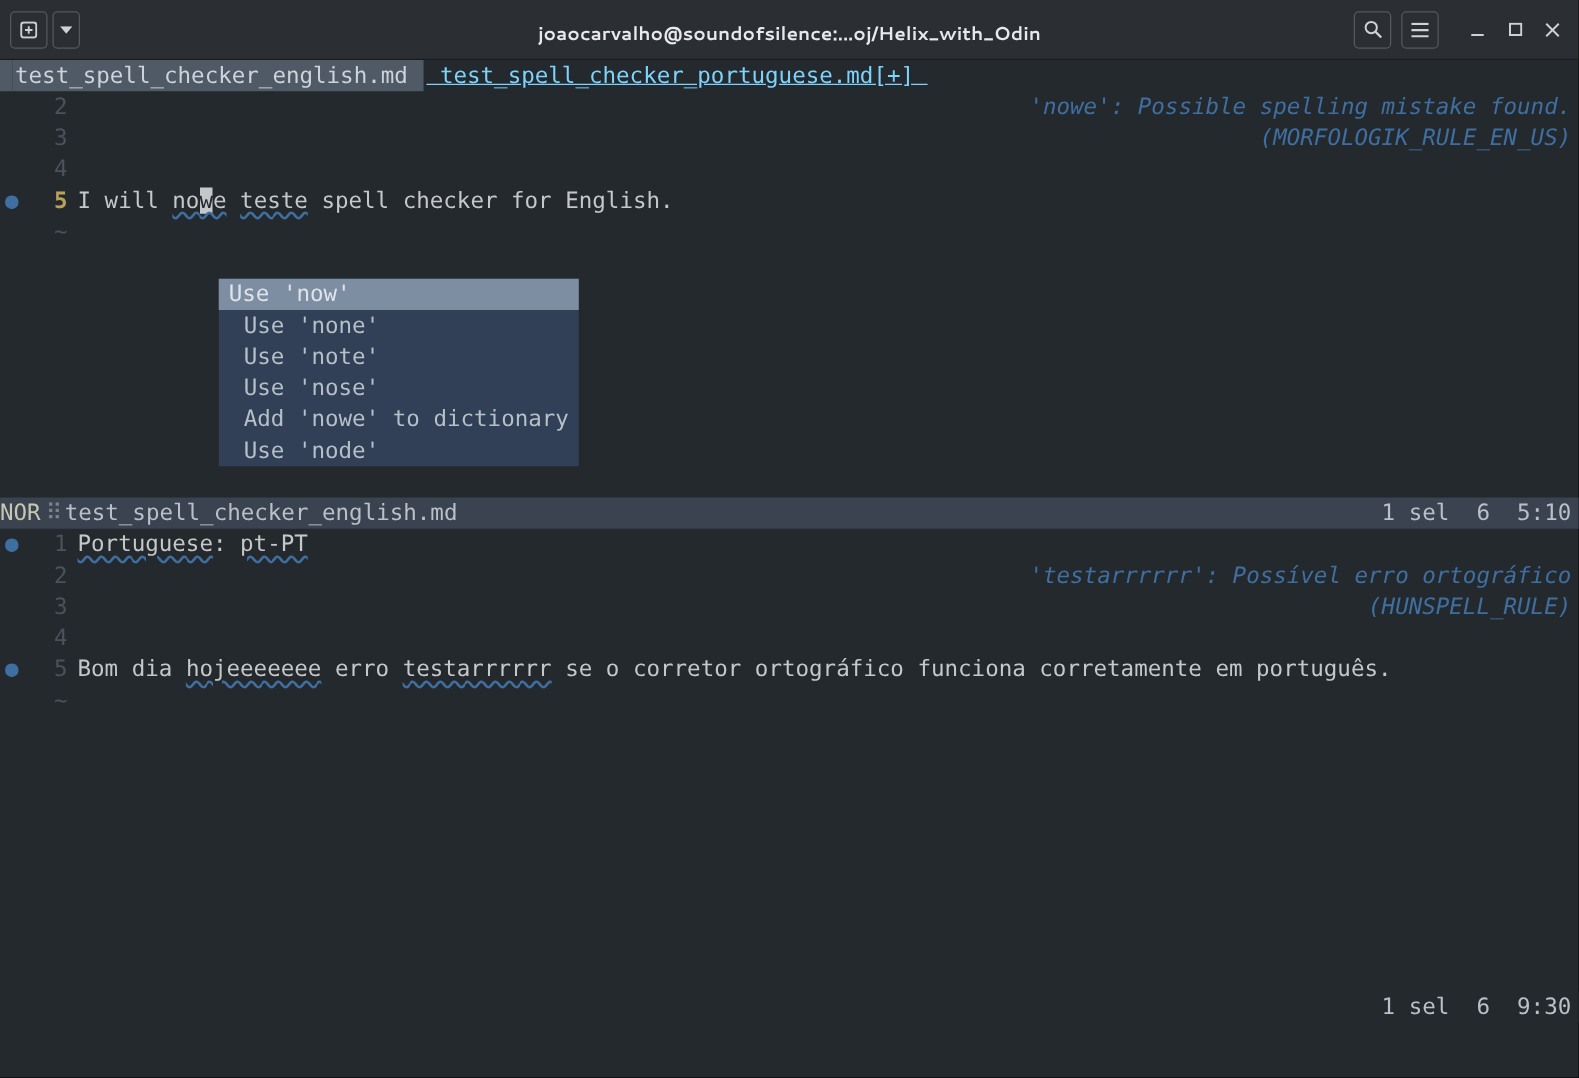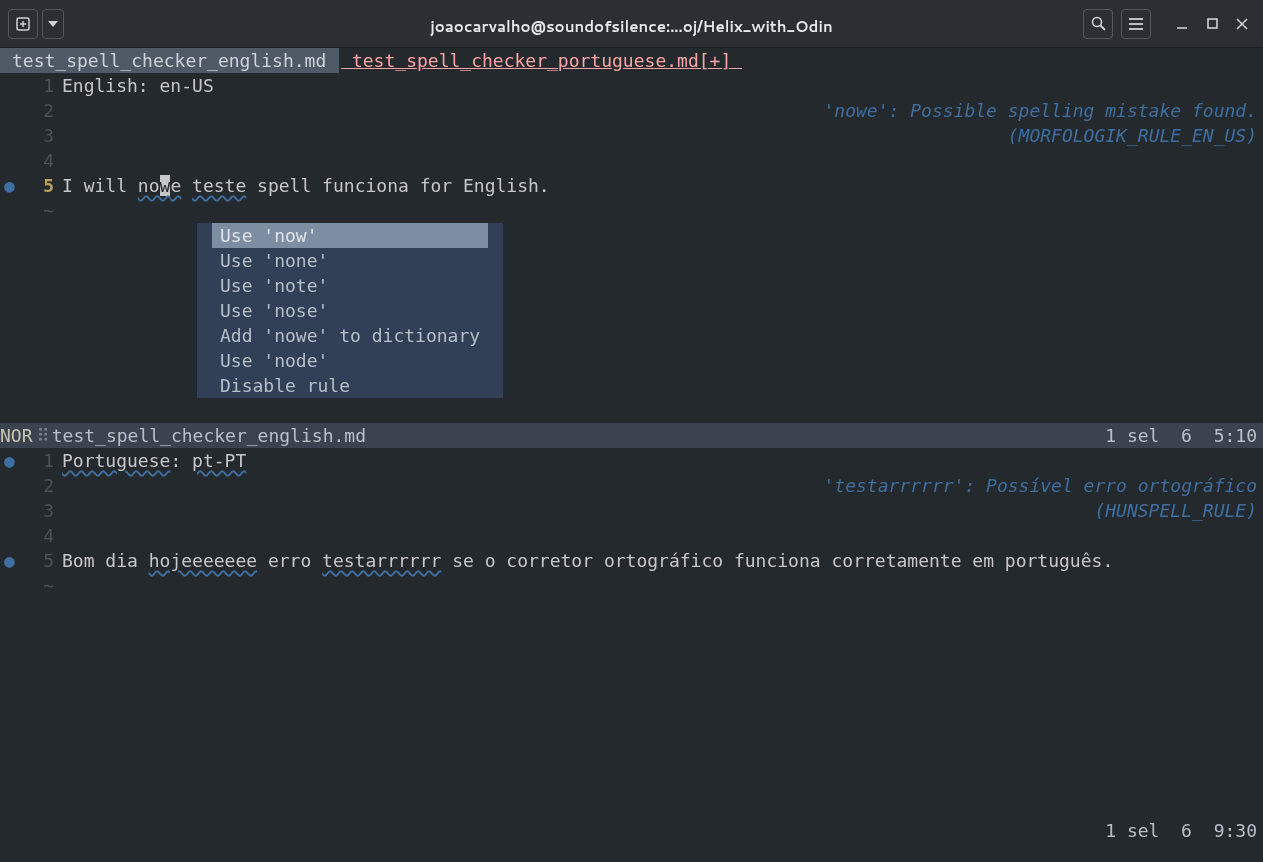--- a/index.html
+++ b/index.html
@@ -23,40 +23,40 @@
     font-family: "Cantarell", "DejaVu Sans", sans-serif; font-size: 15px; font-weight: 700; color: #e8e9ea; pointer-events: none;
   }
   .titlebar .right-group { margin-left: auto; display: flex; align-items: center; gap: 4px; }
   .win-btn { width: 26px; height: 30px; display:flex; align-items:center; justify-content:center; color:#cfd2d4; font-size:14px; }
 
   .term { background: #24292e; height: calc(862px - 48px); position: relative; }
 
   .tabbar { height: 25px; display: flex; align-items: center; }
   .tab { padding: 0 2px; white-space: pre; }
   .tab.active { background: #505a66; color: #cdd3da; }
-  .tab.inactive { background: #24292e; color: #fca5a5; text-decoration: underline; }
+  .tab.inactive { background: #24292e; color: #7dd3fc; text-decoration: underline; }
   .tabbar .lead { width: 10px; background:#505a66; height:25px; }
 
   .pane { position: relative; }
   .gutter { display:inline-block; width: 62px; text-align: right; padding-right: 8px; color: #4a525c; vertical-align: top; }
   .gutter.active { color: #b9a15a; font-weight: 700; }
   .marker { position:absolute; left:4px; color:#3f6fa0; }
   .codeline { white-space: pre; }
   .row { position: relative; height: 25px; }
 
   .diag { position:absolute; right:6px; color:#3f6fa0; text-align:right; direction:rtl; unicode-bidi: plaintext; white-space: pre; font-style: italic; }
 
   .err { text-decoration: underline wavy #3f6fa0; text-decoration-thickness: 1.5px; text-underline-offset: 3px; }
   .cursor { background: #c6c7c9; color: #24292e; }
 
   .popup {
-    position: absolute; left: 197px; top: 150px; background: #314057; color: #b7bfc8;
-    z-index: 10; padding: 0 23px;
+    position: absolute; left: 175px; top: 150px; background: #314057; color: #b7bfc8;
+    z-index: 10; padding: 0 8px;
   }
-  .popup .item { white-space: pre; height:25px; }
+  .popup .item { white-space: pre; height:25px;margin-left:12px; }
   .popup .item.sel { background: #7d8da2; color: #dfe4ea; margin: 0 -8px; padding: 0 8px; }
 
   .statusbar {
     height: 25px; background: #3b4350; color: #b9c0c9; display:flex; align-items:flex-end; white-space: pre;
     font-size: 18px;
   }
   .statusbar .right { margin-left:auto; padding-right: 6px; }
   .statusbar.dim { background:#24292e; color:#b9c0c9; }
   .mode { color:#c6c7b0; }
   .drag-icon { color:#7a828c; padding: 0 4px; letter-spacing:-2px; }
@@ -120,49 +120,45 @@
 <div class="term">
 
   <div class="tabbar">
     <div class="lead"></div>
     <div class="tab active">test_spell_checker_english.md </div>
     <div class="tab inactive"> test_spell_checker_portuguese.md[+] </div>
   </div>
 
   <div class="pane">
     <div class="row">
-      <span class="gutter">1</span><span class="codeline">English: en-US</span>
-    </div>
-    <div class="row">
       <span class="gutter">2</span>
       <span class="diag">'nowe': Possible spelling mistake found.</span>
     </div>
     <div class="row">
       <span class="gutter">3</span>
       <span class="diag">(MORFOLOGIK_RULE_EN_US)</span>
     </div>
     <div class="row">
       <span class="gutter">4</span>
     </div>
     <div class="row">
       <span class="marker">●</span>
-      <span class="gutter active">5</span><span class="codeline"><span>I will </span><span class="err"><span>no</span><span class="cursor">w</span><span>e</span></span><span> </span><span class="err">teste</span><span> spell funciona for English.</span></span>
+      <span class="gutter active">5</span><span class="codeline"><span>I will </span><span class="err"><span>no</span><span class="cursor">w</span><span>e</span></span><span> </span><span class="err">teste</span><span> spell checker for English.</span></span>
     </div>
     <div class="row">
       <span class="gutter tilde">~</span>
     </div>
 
     <div class="popup">
       <div class="item sel">Use 'now'</div>
       <div class="item">Use 'none'</div>
       <div class="item">Use 'note'</div>
       <div class="item">Use 'nose'</div>
       <div class="item">Add 'nowe' to dictionary</div>
       <div class="item">Use 'node'</div>
-      <div class="item">Disable rule</div>
     </div>
 
     <div style="height:200px"></div>
 
     <div class="statusbar"> <span class="mode">NOR</span> <span class="drag-icon">⠿</span> <span>test_spell_checker_english.md</span><span class="right"><span>1 sel</span>  <span>6</span>  <span>5:10</span></span></div>
   </div>
 
   <div class="pane">
     <div class="row">
       <span class="marker">●</span>

